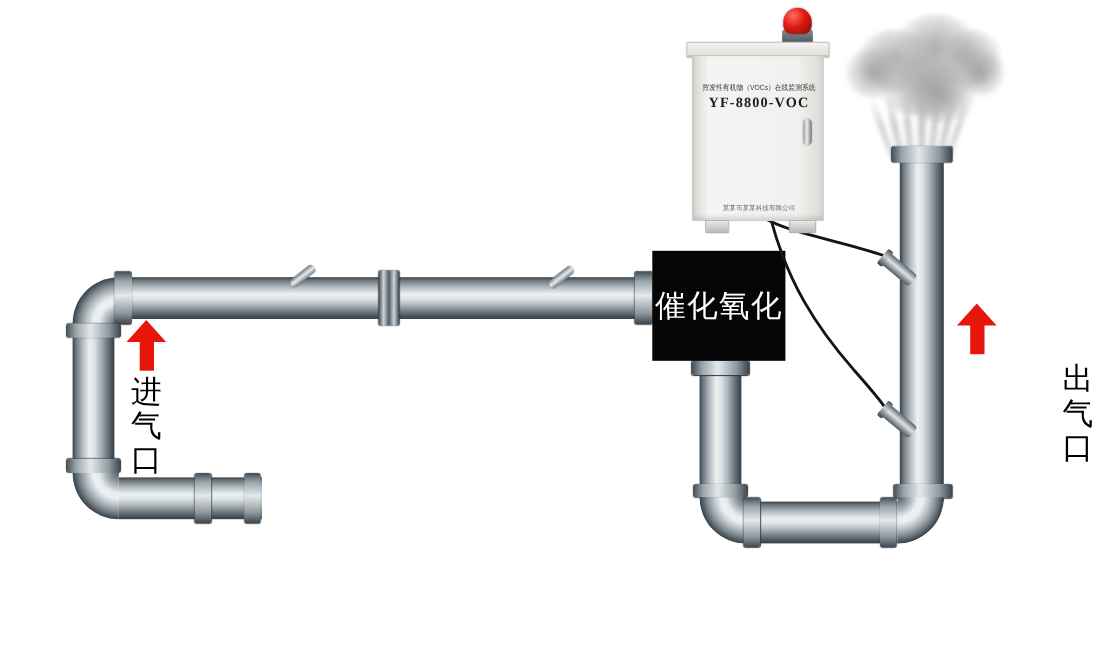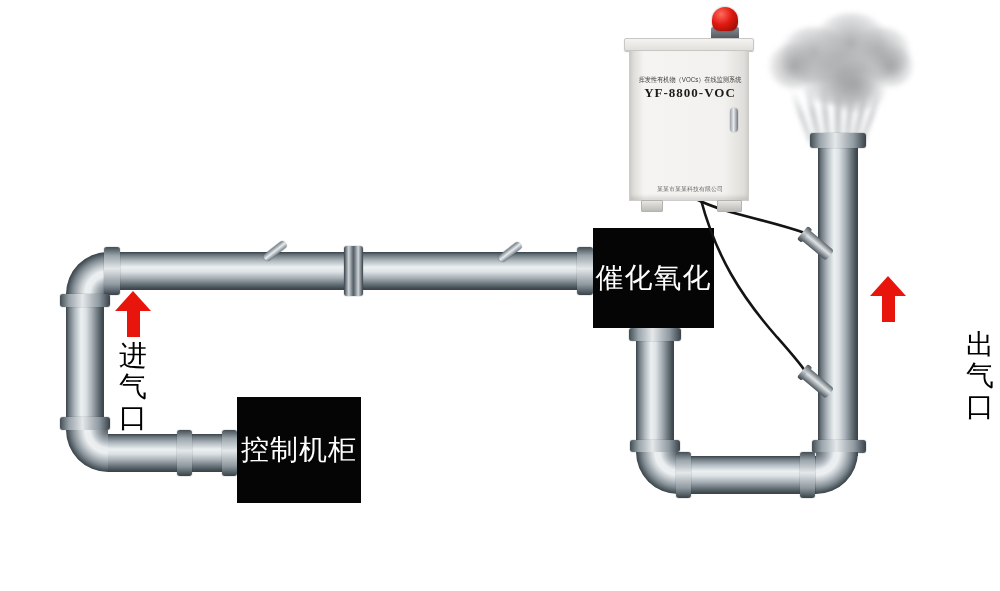--- a/index.html
+++ b/index.html
@@ -107,23 +107,20 @@
   <div class="flange-v" style="left:60px;top:294px;width:50px;height:13px;"></div>
   <div class="flange-v" style="left:60px;top:417px;width:50px;height:13px;"></div>
   <div class="elbow elbow-bl" style="left:66px;top:430px;"></div>
   <div class="pipe-h" style="left:108px;top:434px;width:130px;height:38px;"></div>
   <div class="flange-h" style="left:177px;top:430px;width:15px;height:46px;"></div>
   <div class="flange-h" style="left:222px;top:430px;width:15px;height:46px;"></div>
 
   <div class="blackbox" style="left:593px;top:228px;width:121px;height:100px;">
     <span>催化氧化</span>
   </div>
-  <div class="blackbox" style="left:237px;top:397px;width:124px;height:106px;">
-    <span>控制机柜</span>
-  </div>
 
   <svg class="cables" width="1000" height="591" viewBox="0 0 1000 591">
     <path d="M696,199 C725,214 766,219 805,233" fill="none" stroke="#141414" stroke-width="2.6"></path>
     <path d="M701,200 C716,256 741,296 776,336 C791,353 799,362 805,371" fill="none" stroke="#141414" stroke-width="2.6"></path>
   </svg>
 
   <div class="probe" style="left:802px;top:228px;transform:rotate(40deg);">
     <div class="probe-cap"></div>
     <div class="probe-body"></div>
   </div>

